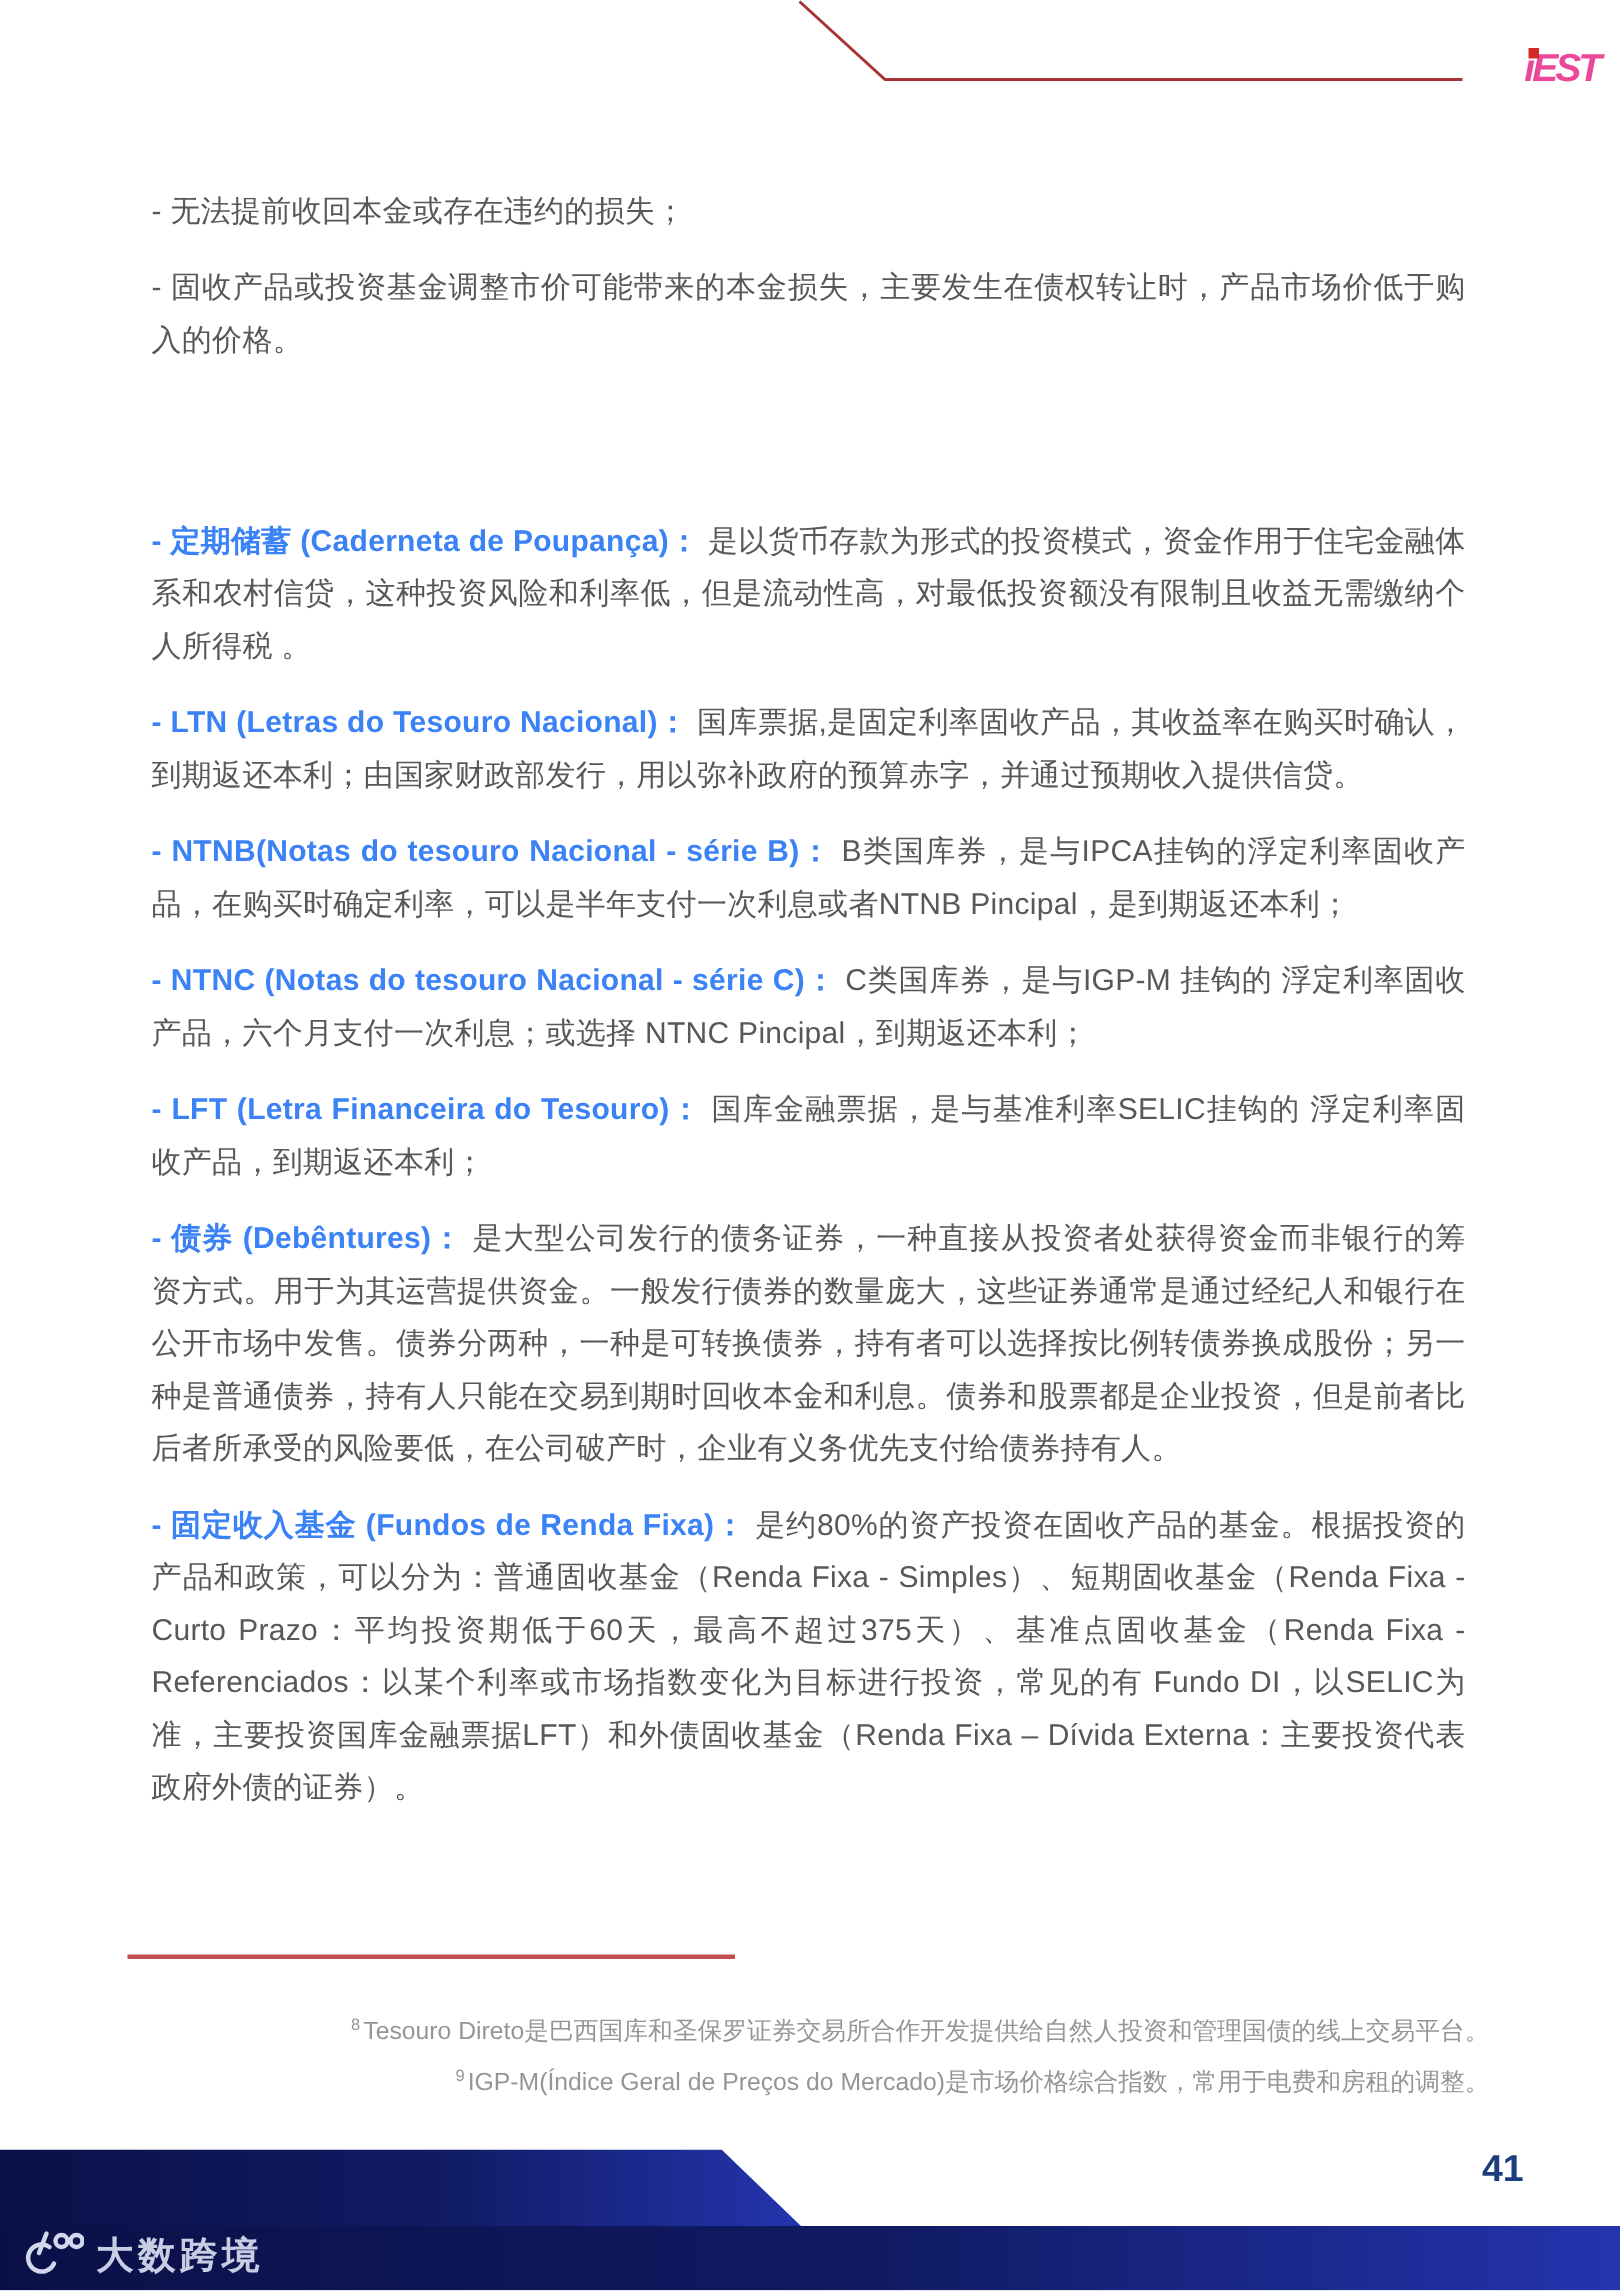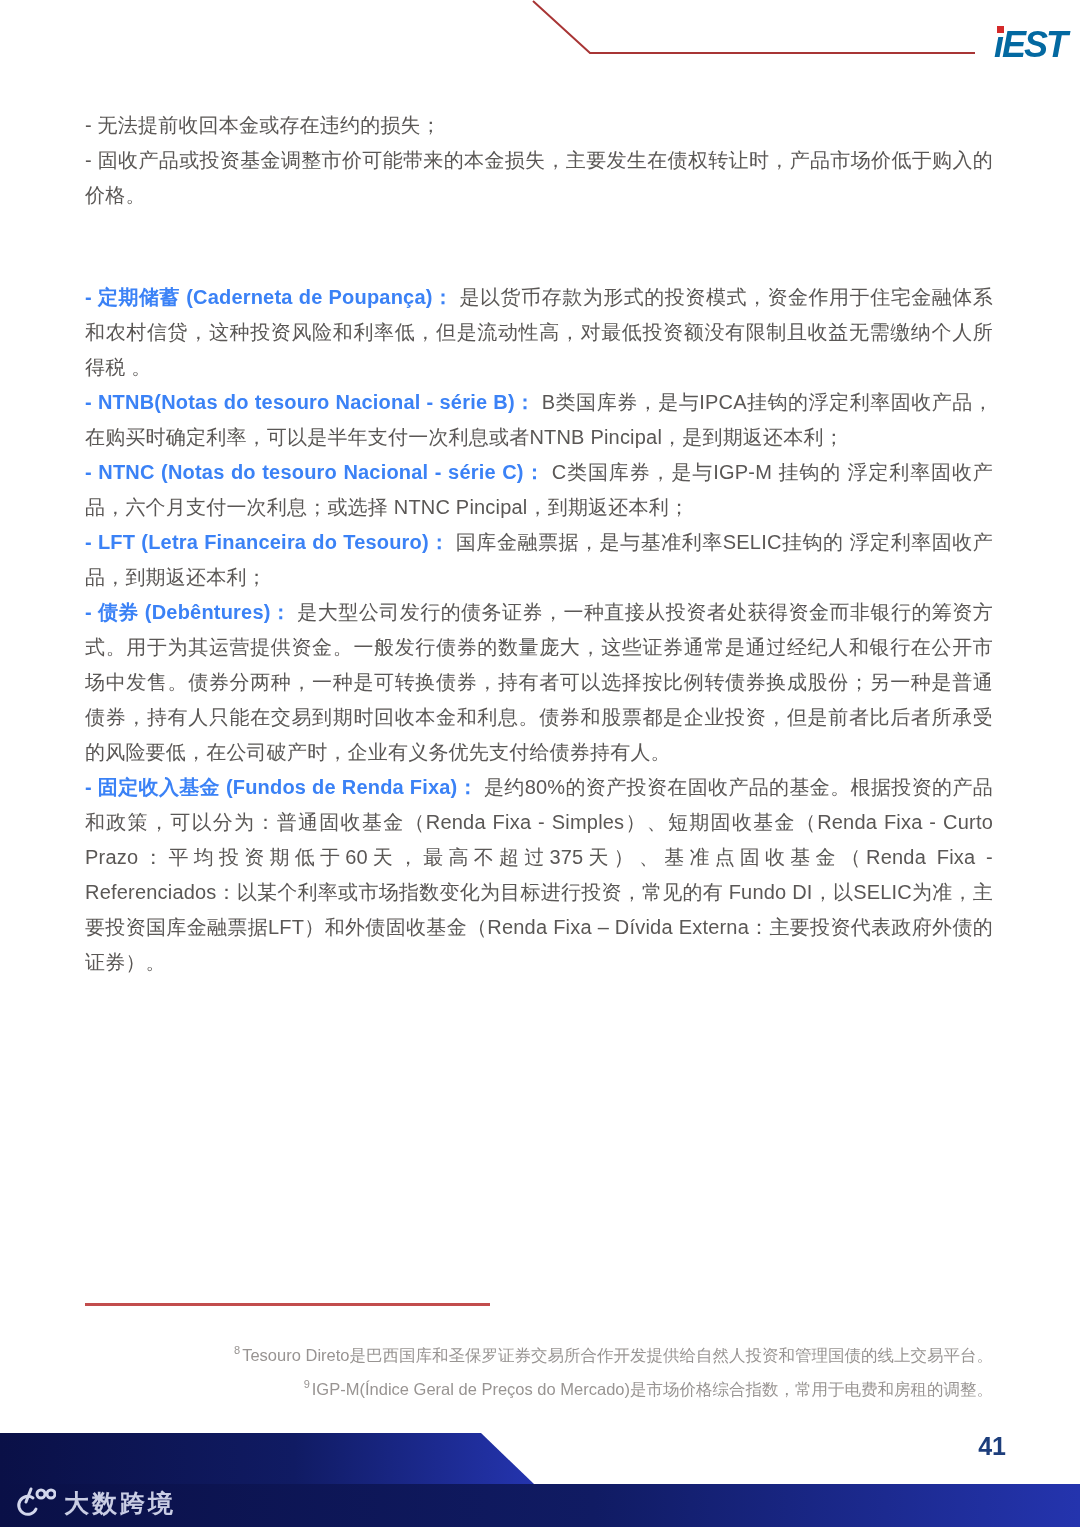--- a/index.html
+++ b/index.html
@@ -5,50 +5,50 @@
   html,body{margin:0;padding:0;}
   body{
     width:1080px;height:1527px;position:relative;background:#ffffff;
     font-family:"Liberation Sans","DejaVu Sans",sans-serif;
     overflow:hidden;
   }
   
   .header-lines{position:absolute;left:0;top:0;width:1080px;height:70px;}
   .logo{
     position:absolute;right:14px;top:24px;height:42px;
-    color:#0369a1;font-weight:bold;font-size:36px;line-height:42px;
+    color:#ec4899;font-weight:bold;font-size:26px;line-height:42px;
     letter-spacing:-2px;font-style:italic;
   }
   .logo .idot{position:relative;}
   .logo .idot::before{
     content:"";position:absolute;left:3px;top:2px;width:7px;height:7px;background:#d42a2a;
   }
   
   .content{
     position:absolute;left:85px;top:108px;width:908px;
     font-size:20px;line-height:35px;color:#5a5755;
     text-align:justify;letter-spacing:0.2px;
   }
-  .content p{margin:0;}
+  .content p{margin:16px;}
   .content b{color:#3b82f6;font-weight:bold;}
   .gap-small{height:30px;}
   .gap-large{height:37px;}
   
   .fn-sep{position:absolute;left:85px;top:1303px;width:405px;height:3px;background:#c24d4d;}
   .footnotes{
     position:absolute;left:88px;top:1336px;width:905px;
     font-size:16.5px;line-height:29px;color:#989492;text-align:right;
   }
   .footnotes p{margin:0;}
   .footnotes sup{font-size:11px;margin-right:2px;}
   
   .footer-svg{position:absolute;left:0;top:1433px;width:1080px;height:94px;}
   .page-number{
-    position:absolute;left:958px;top:1432px;width:48px;
-    color:#1d3e7c;font-weight:bold;font-size:25px;text-align:right;
+    position:absolute;left:988px;top:1432px;width:48px;
+    color:#1d3e7c;font-weight:bold;font-size:25px;text-align:left;
   }
   .footer-brand{
     position:absolute;left:14px;top:1482px;height:38px;
     display:flex;align-items:flex-end;gap:8px;
     color:#c9cde4;font-size:25px;letter-spacing:3px;font-weight:bold;
   }
 </style>
 </head>
 <body>
 
@@ -60,20 +60,21 @@
   <span class="idot">ı</span><span id="logo-rest">EST</span>
 </div>
 
 <div class="content">
   <p>- 无法提前收回本金或存在违约的损失；</p>
   <p>- 固收产品或投资基金调整市价可能带来的本金损失，主要发生在债权转让时，产品市场价低于购入的价格。</p>
   <div class="gap-small"></div>
   <div class="gap-large"></div>
   <div id="paragraph-list">
       <p><b>- 定期储蓄 (Caderneta de Poupança)： </b><span>是以货币存款为形式的投资模式，资金作用于住宅金融体系和农村信贷，这种投资风险和利率低，但是流动性高，对最低投资额没有限制且收益无需缴纳个人所得税 。</span></p>
+      <p><b>- LTN (Letras do Tesouro Nacional)： </b><span>国库票据,是固定利率固收产品，其收益率在购买时确认，到期返还本利；由国家财政部发行，用以弥补政府的预算赤字，并通过预期收入提供信贷。</span></p>
       <p><b>- NTNB(Notas do tesouro Nacional - série B)： </b><span>B类国库券，是与IPCA挂钩的浮定利率固收产品，在购买时确定利率，可以是半年支付一次利息或者NTNB Pincipal，是到期返还本利；</span></p>
       <p><b>- NTNC (Notas do tesouro Nacional - série C)： </b><span>C类国库券，是与IGP-M  挂钩的 浮定利率固收产品，六个月支付一次利息；或选择 NTNC Pincipal，到期返还本利；</span></p>
       <p><b>- LFT (Letra Financeira do Tesouro)： </b><span>国库金融票据，是与基准利率SELIC挂钩的 浮定利率固收产品，到期返还本利；</span></p>
       <p><b>- 债券 (Debêntures)： </b><span>是大型公司发行的债务证券，一种直接从投资者处获得资金而非银行的筹资方式。用于为其运营提供资金。一般发行债券的数量庞大，这些证券通常是通过经纪人和银行在公开市场中发售。债券分两种，一种是可转换债券，持有者可以选择按比例转债券换成股份；另一种是普通债券，持有人只能在交易到期时回收本金和利息。债券和股票都是企业投资，但是前者比后者所承受的风险要低，在公司破产时，企业有义务优先支付给债券持有人。</span></p>
       <p><b>- 固定收入基金 (Fundos de Renda Fixa)： </b><span>是约80%的资产投资在固收产品的基金。根据投资的产品和政策，可以分为：普通固收基金（Renda Fixa - Simples）、短期固收基金（Renda Fixa - Curto Prazo：平均投资期低于60天，最高不超过375天）、基准点固收基金（Renda Fixa - Referenciados：以某个利率或市场指数变化为目标进行投资，常见的有 Fundo DI，以SELIC为准，主要投资国库金融票据LFT）和外债固收基金（Renda Fixa – Dívida Externa：主要投资代表政府外债的证券）。</span></p>
     </div>
 </div>
 
 <div class="fn-sep"></div>
 <div class="footnotes" id="footnote-list">

